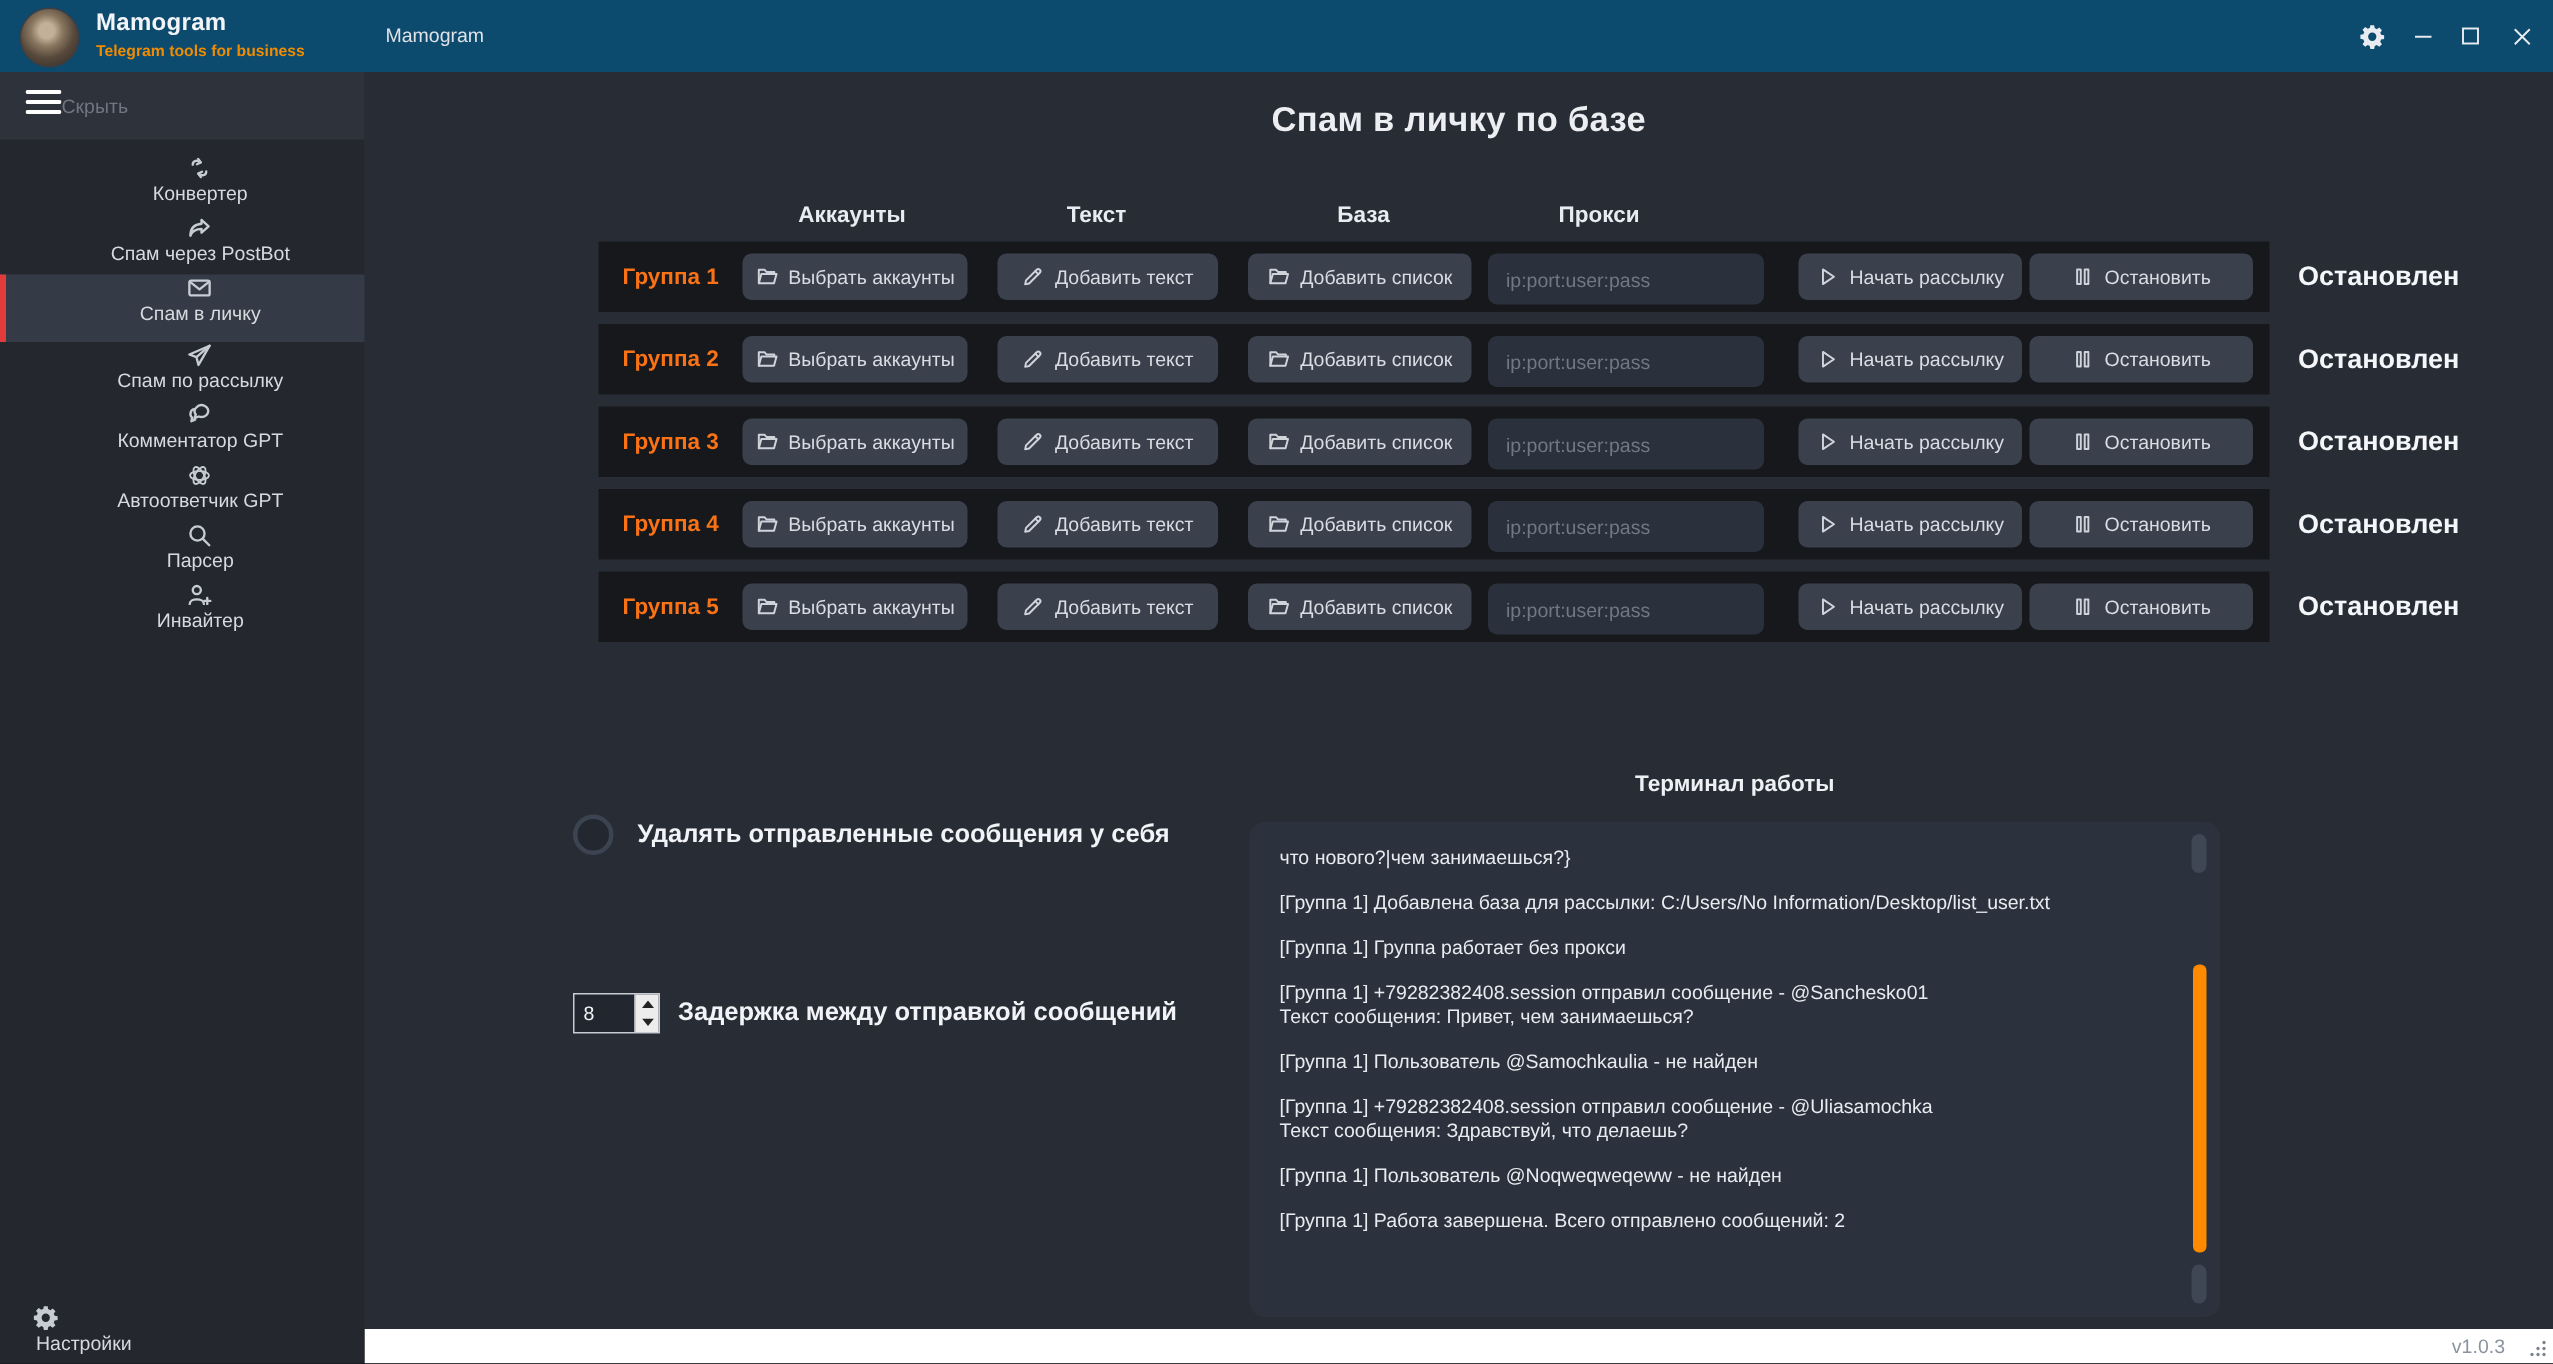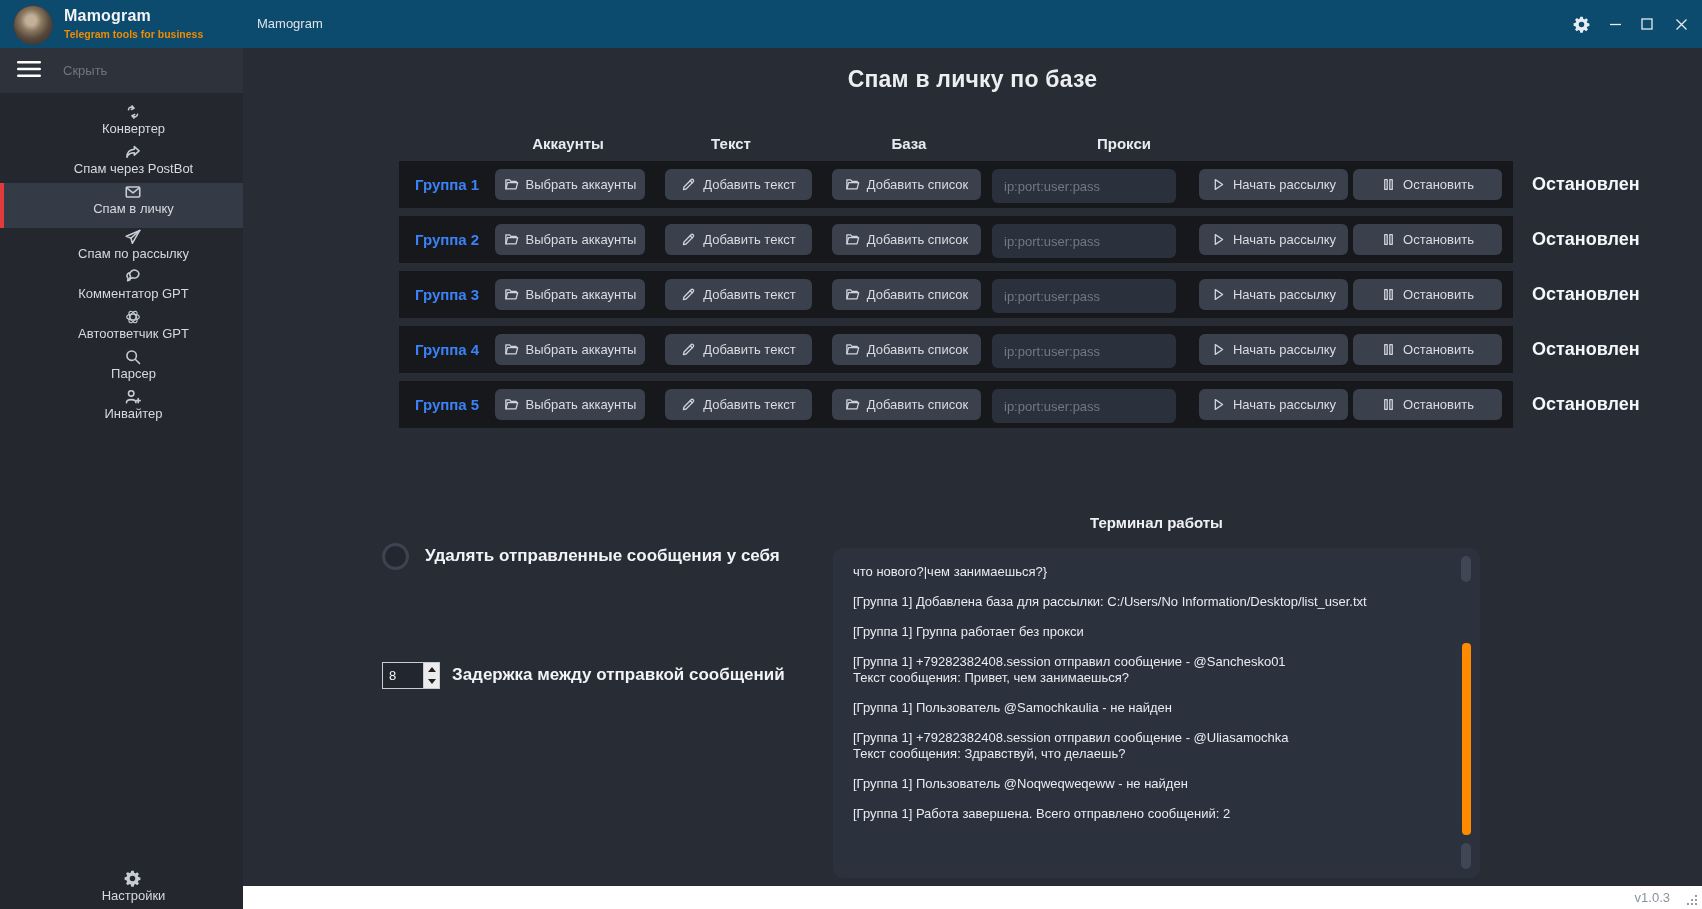--- a/index.html
+++ b/index.html
@@ -16,37 +16,37 @@
     border:1px solid #3a3f48; }
   .brand { position:absolute; left:64px; top:7px; font-size:16px; font-weight:bold; color:#f2f4f7; letter-spacing:.2px; }
   .brand-sub { position:absolute; left:64px; top:28px; font-size:10.5px; font-weight:bold; color:#f08c00; }
   .tab { position:absolute; left:257px; top:16px; font-size:13px; color:#dfe2e7; }
   .winctl { position:absolute; top:0; height:48px; width:34px; display:flex; align-items:center; justify-content:center; color:#e8ebef; cursor:default; }
   .winctl svg { display:block; }
   
   .sidebar { position:absolute; left:0; top:48px; width:243px; height:861px; background:#24272e; z-index:4; }
   .sb-head { position:absolute; left:0; top:0; width:243px; height:45px; background:#2d323b; display:flex; align-items:center; }
   .sb-head .burger { margin-left:17px; color:#ffffff; }
-  .sb-head .sb-hide { margin-left:22px; font-size:13px; color:#6e7683; }
+  .sb-head .sb-hide { font-size:13px; color:#6e7683; }
   .sb-nav { position:absolute; left:0; top:55px; width:243px; }
   .sb-item { position:relative; height:40px; display:flex; align-items:center; cursor:default;flex-direction:column; }
   .sb-item.selected { height:45px; background:#343b47; }
   .sb-item.selected::before { content:""; position:absolute; left:0; top:0; width:4px; height:100%; background:#e23b3b; }
   .sb-icon { width:18px; height:18px; margin-left:22px; color:#c7ccd4; flex:0 0 auto; }
   .sb-icon svg { display:block; }
   .sb-label { margin-left:24px; font-size:13px; color:#d6dade; }
-  .sb-settings { position:absolute; left:0; bottom:9px; width:243px; height:30px; display:flex; align-items:center; }
+  .sb-settings { position:absolute; left:0; bottom:9px; width:243px; height:30px; display:flex; align-items:flex-start; }
   
   .page-title { position:absolute; left:243px; top:66px; width:1459px; text-align:center;
     font-size:23px; font-weight:bold; color:#eceef1; letter-spacing:.2px; }
   .col-head { position:absolute; top:135px; transform:translateX(-50%); font-size:15px; font-weight:bold; color:#e8ebef; }
   
   .group-row { position:absolute; left:399px; width:1300px; height:47px; }
   .row-strip { position:absolute; left:0; top:0; width:1114px; height:47px; background:#16181c; }
-  .g-label { position:absolute; left:16px; top:0; height:47px; display:flex; align-items:center; font-size:15px; font-weight:bold; color:#3b82f6; }
+  .g-label { position:absolute; left:16px; top:0; height:47px; display:flex; align-items:center; font-size:15px; font-weight:bold; color:#f97316; }
   .btn { position:absolute; top:8px; height:31px; border:none; border-radius:6px; background:#3a414d; color:#d9dce2;
     font-family:"Liberation Sans", sans-serif; font-size:13px; display:flex; align-items:center; justify-content:center; gap:7px; cursor:default; }
   .btn .ic { width:15px; height:15px; color:#cfd4db; }
   .btn .ic svg { display:block; }
   .b-acc   { left:96px;  width:150px; }
   .b-text  { left:266px; width:147px; }
   .b-list  { left:433px; width:149px; }
   .proxy   { position:absolute; left:593px; top:8px; width:184px; height:31px; background:#2b313c; border:none; border-radius:6px;
     color:#dfe2e7; font-family:"Liberation Sans", sans-serif; font-size:13px; padding:17px 12px; }
   .proxy::placeholder { color:#6f7885; }
@@ -215,21 +215,21 @@
         </span>
       <span class="sb-label">Настройки</span>
     </div>
   </div>
 
   <div class="page-title">Спам в личку по базе</div>
 
   <div class="col-head" style="left:568px">Аккаунты</div>
   <div class="col-head" style="left:731px">Текст</div>
   <div class="col-head" style="left:909px">База</div>
-  <div class="col-head" style="left:1124px">Прокси</div>
+  <div class="col-head" style="left:1066px">Прокси</div>
 
   <div id="rows">
       <div class="group-row" style="top: 161px;">
     <div class="row-strip"></div>
     <span class="g-label">Группа 1</span>
     <button class="btn b-acc">
           <span class="ic">
             <svg width="15" height="15" viewBox="0 0 16 16" fill="none" stroke="currentColor" stroke-width="1.4" stroke-linecap="round" stroke-linejoin="round">
               <path d="M2 12.6 V3 H6 L7.4 4.6 H13 V6"></path>
               <path d="M2 12.6 L3.8 6 H14.6 L12.8 12.6 Z"></path>

